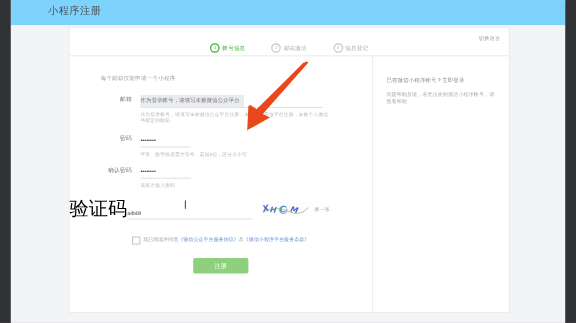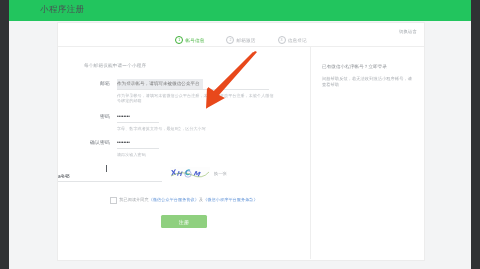--- a/index.html
+++ b/index.html
@@ -8,21 +8,21 @@
     background:#2f3133;
     font-family:"Liberation Sans","DejaVu Sans",sans-serif;
     -webkit-font-smoothing:antialiased;
   }
   .screen{
     position:absolute;left:9px;top:0;width:462px;height:269px;
     background:#f5f6f7;overflow:hidden;
   }
   .topbar{
     position:absolute;left:0;top:0;width:462px;height:21px;
-    background:#22c55e;border-bottom:1px solid #e9e9e9;text-decoration:underline;
+    background:#7dd3fc;border-bottom:1px solid #e9e9e9;text-decoration:underline;
   }
   .topbar .title{
     position:absolute;left:31px;top:4px;
     font-size:8.5px;color:#4b4f54;letter-spacing:.4px;
   }
   .content{
     position:absolute;left:0;top:21px;width:462px;height:248px;
     background:#f3f4f5;
   }
   .card{
@@ -193,20 +193,21 @@
 
           <div class="row" style="top:91px;">
             <div class="lab">确认密码</div>
             <div class="fieldwrap">
               <input class="inp shortline" type="password" value="••••••••" style="">
               <div class="hint">请再次输入密码</div>
             </div>
           </div>
 
           <div class="captcha-row" style="top:117px;">
+            <div class="lab">验证码</div>
             <div class="cap-input-box">
               <input class="cap-input" value="a4t48" style="">
               <div class="caret"></div>
             </div>
             <div class="cap-img">
               <span class="ch" style="left:1px;top:2px;font-size:7px;color:#4a5fd0;transform:rotate(-12deg);">X</span>
               <span class="ch" style="left:7px;top:3px;font-size:6.5px;color:#5b6fd8;transform:rotate(8deg);">H</span>
               <span class="ch" style="left:15px;top:1.5px;font-size:7.5px;color:#3fa7c8;transform:rotate(-5deg);">C</span>
               <span class="ch" style="left:24px;top:3px;font-size:6.5px;color:#4e63cf;transform:rotate(14deg);">M</span>
               <svg width="40" height="13" style="position:absolute;left:0;top:0;">

